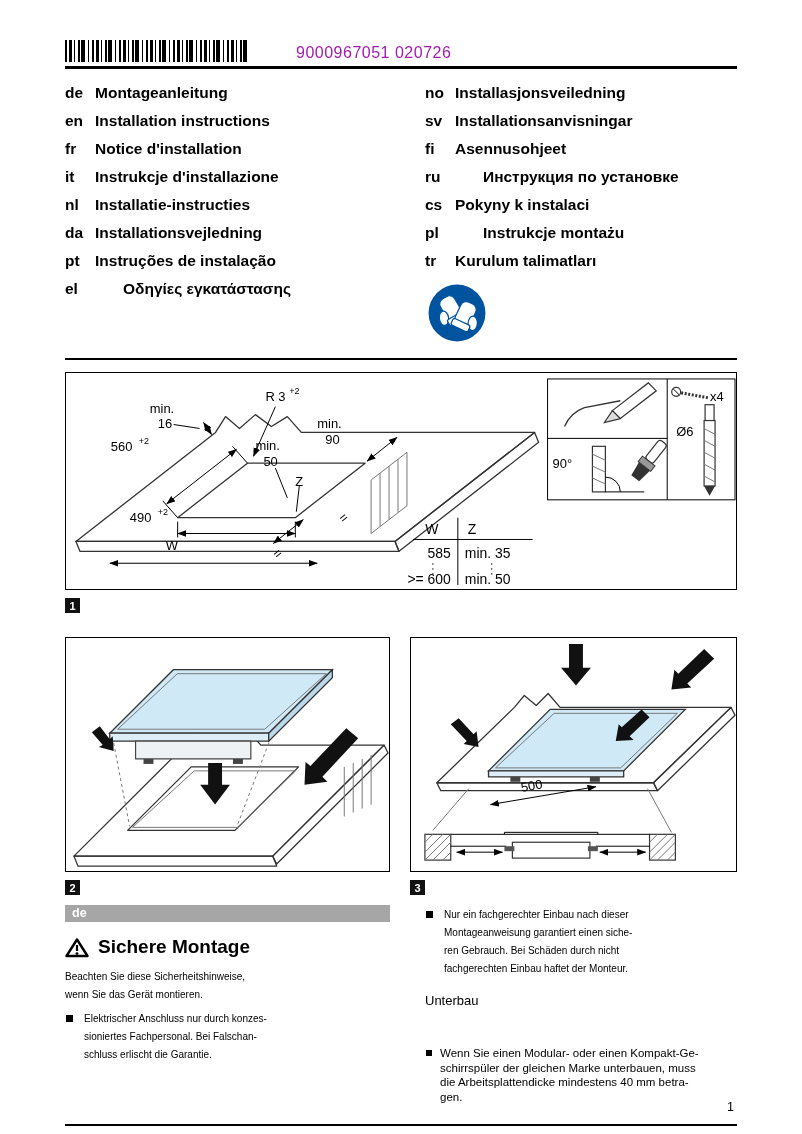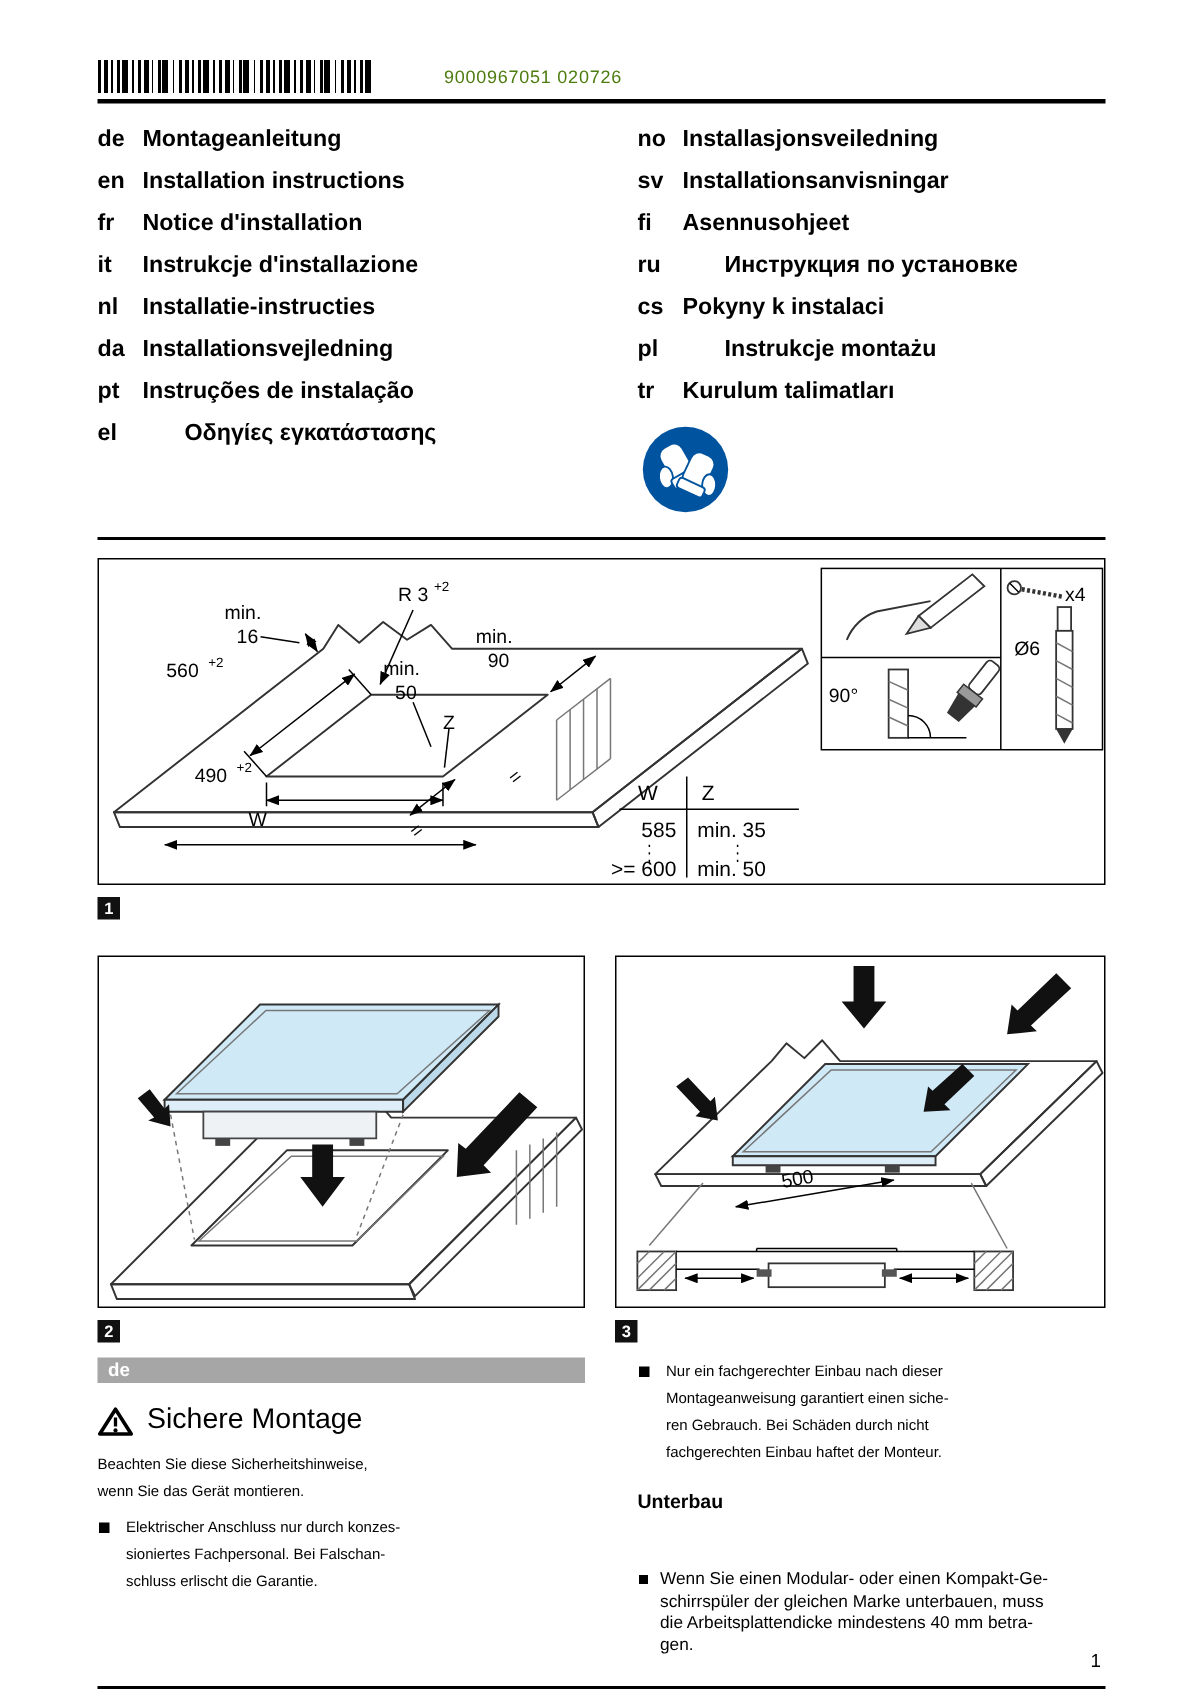--- a/index.html
+++ b/index.html
@@ -7,34 +7,34 @@
         font-family:"Liberation Sans",sans-serif;color:#000;overflow:hidden}
   .abs{position:absolute}
   .rule{background:#000}
   .barcode{background:repeating-linear-gradient(90deg,
       #000 0px,#000 2px,#fff 2px,#fff 4px,
       #000 4px,#000 7px,#fff 7px,#fff 9px,
       #000 9px,#000 10px,#fff 10px,#fff 13px,
       #000 13px,#000 15px,#fff 15px,#fff 16px,
       #000 16px,#000 20px,#fff 20px,#fff 23px,
       #000 23px,#000 24px,#fff 24px,#fff 27px)}
-  .bc-num{font-size:12px;color:#4d7c0f;letter-spacing:.5px}
+  .bc-num{font-size:16px;color:#a21caf;letter-spacing:.5px}
   .lang-col{display:flex;flex-direction:column}
   .lang-row{display:flex;height:28px;align-items:center;font-weight:700;font-size:15.5px}
   .lang-code{width:30px;flex:0 0 auto}
   .lang-row.wide .lang-code{width:58px}
   .fig{border:1px solid #000;background:#fff;box-sizing:border-box}
   .fig-label{width:15px;height:15px;background:#111;color:#fff;font-size:11px;font-weight:700;
              display:flex;align-items:center;justify-content:center}
   .lang-bar{background:#a6a6a6;color:#fff;font-weight:700;font-size:12.5px;line-height:17px;
             padding-left:7px;width:318px;height:17px;box-sizing:content-box}
-  .h1{display:flex;align-items:center;gap:9px;font-size:19px;font-weight:400}
+  .h1{display:flex;align-items:center;gap:9px;font-size:19px;font-weight:700}
   .body-text{font-size:10px;line-height:18px;white-space:pre-line}
   .small-text{font-size:11.5px;line-height:14.5px;white-space:pre-line}
-  .subhead{font-size:13px;font-weight:700}
+  .subhead{font-size:13px;font-weight:400}
   .bullet{display:flex}
   .bullet .marker{width:7px;height:7px;background:#000;margin:5px 11px 0 1px;flex:0 0 auto}
   .bullet.small .marker{width:6px;height:6px;margin:4px 8px 0 1px}
   .pagenum{font-size:12.5px}
   svg text{font-family:"Liberation Sans",sans-serif;fill:#000}
   .t13{font-size:13px}.t14{font-size:14px}.t9{font-size:9px}
   .ln{stroke:#333;fill:none;stroke-width:1.3;stroke-linejoin:round}
   .lnt{stroke:#777;fill:none;stroke-width:1}
   .dim{stroke:#000;fill:none;stroke-width:1}
   .arr{fill:#111;stroke:none}

